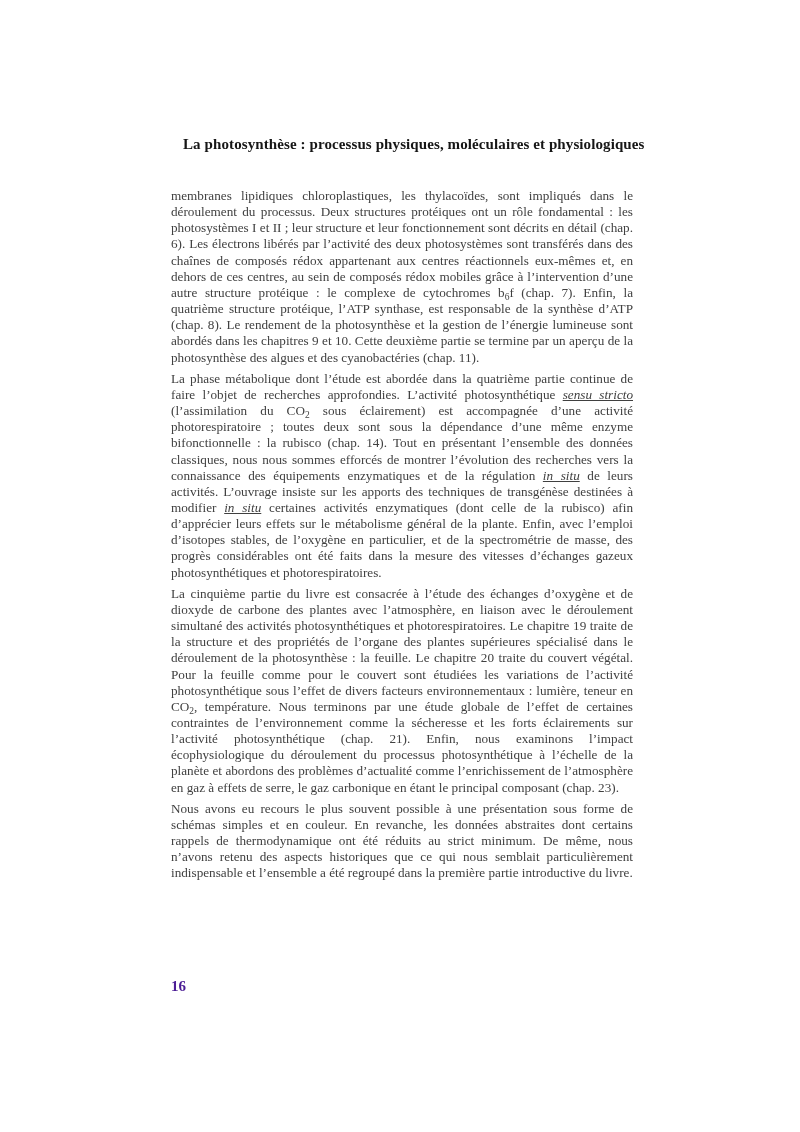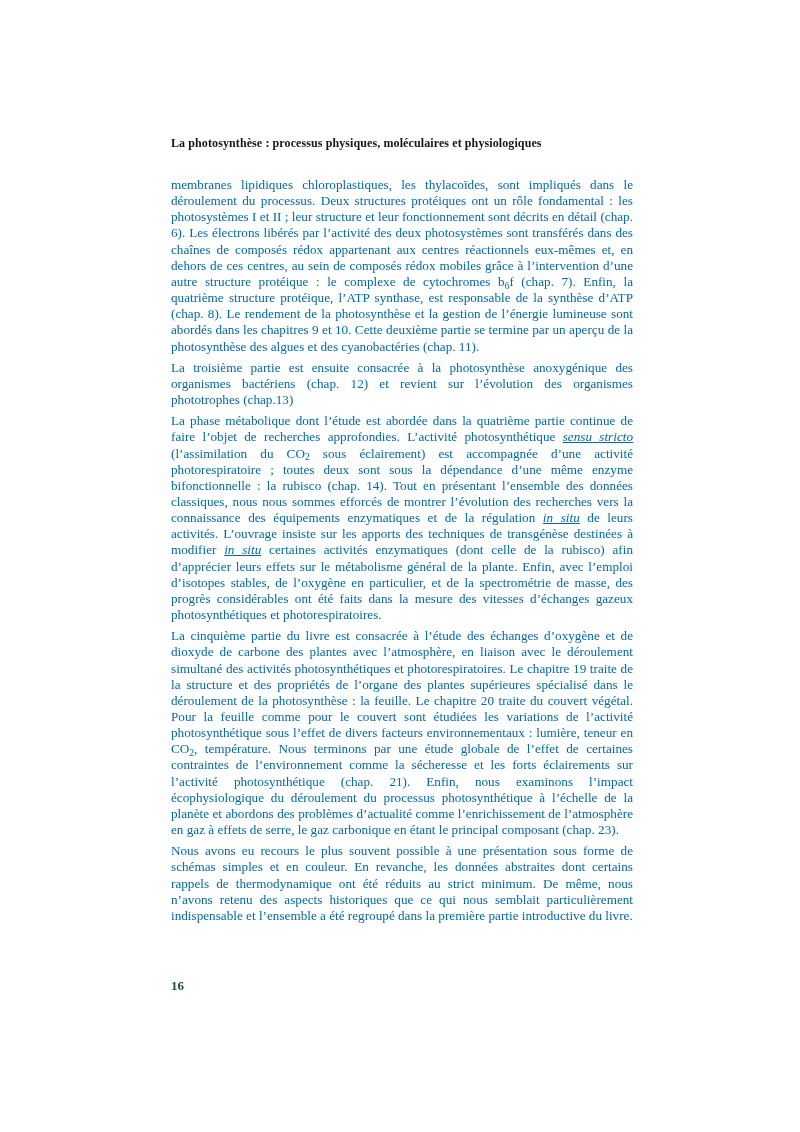--- a/index.html
+++ b/index.html
@@ -11,68 +11,67 @@
     position: relative;
     width: 800px;
     height: 1132px;
     background: #ffffff;
     font-family: "Liberation Serif", "DejaVu Serif", serif;
     color: #161616;
     overflow: hidden;
   }
   .running-head {
     position: absolute;
-    left: 171px;
+    left: 183px;
     top: 136px;
     width: 462px;
-    font-size: 12px;
+    font-size: 15px;
     font-weight: bold;
     letter-spacing: 0.1px;
     color: #161616;
   }
   .body-text {
     position: absolute;
     left: 171px;
-    top: 177px;
+    top: 188px;
     width: 462px;
     font-size: 13.2px;
     line-height: 16.15px;
     text-align: justify;
-    color: #0369a1;
+    color: #404040;
   }
   .para {
     margin: 0 0 5px 0;
     padding: 0;
     text-align: justify;
   }
   .para:last-child { margin-bottom: 12px; }
   .it { font-style: italic; text-decoration: underline; }
   .sb {
     font-size: 0.72em;
     line-height: 0;
     position: relative;
     top: 0.28em;
   }
   .page-number {
     position: absolute;
     left: 171px;
     top: 978px;
-    font-size: 13px;
+    font-size: 15px;
     font-weight: bold;
-    color: #14532d;
+    color: #4c1d95;
   }
 </style>
 </head>
 <body>
 
 <div class="page">
   <div class="running-head">La photosynthèse : processus physiques, moléculaires et physiologiques</div>
 
   <div class="body-text" lang="fr">
       <p class="para"><span>membranes lipidiques chloroplastiques, les thylacoïdes, sont impliqués dans le déroulement du processus. Deux structures protéiques ont un rôle fondamental&nbsp;: les photosystèmes I et II&nbsp;; leur structure et leur fonctionnement sont décrits en détail (chap. 6). Les électrons libérés par l’activité des deux photosystèmes sont transférés dans des chaînes de composés rédox appartenant aux centres réactionnels eux-mêmes et, en dehors de ces centres, au sein de composés rédox mobiles grâce à l’intervention d’une autre structure protéique&nbsp;: le complexe de cytochromes b</span><span class="sb">6</span><span>f (chap. 7). Enfin, la quatrième structure protéique, l’ATP synthase, est responsable de la synthèse d’ATP (chap. 8). Le rendement de la photosynthèse et la gestion de l’énergie lumineuse sont abordés dans les chapitres 9 et 10. Cette deuxième partie se termine par un aperçu de la photosynthèse des algues et des cyanobactéries (chap. 11).</span></p>
-      <p class="para"><span>La troisième partie est ensuite consacrée à la photosynthèse anoxygénique des organismes bactériens (chap. 12) et revient sur l’évolution des organismes phototrophes (chap.13)</span></p>
       <p class="para"><span>La phase métabolique dont l’étude est abordée dans la quatrième partie continue de faire l’objet de recherches approfondies. L’activité photosynthétique </span><span class="it">sensu stricto</span><span> (l’assimilation du CO</span><span class="sb">2</span><span> sous éclairement) est accompagnée d’une activité photorespiratoire&nbsp;; toutes deux sont sous la dépendance d’une même enzyme bifonctionnelle&nbsp;: la rubisco (chap. 14). Tout en présentant l’ensemble des données classiques, nous nous sommes efforcés de montrer l’évolution des recherches vers la connaissance des équipements enzymatiques et de la régulation </span><span class="it">in situ</span><span> de leurs activités. L’ouvrage insiste sur les apports des techniques de transgénèse destinées à modifier </span><span class="it">in situ</span><span> certaines activités enzymatiques (dont celle de la rubisco) afin d’apprécier leurs effets sur le métabolisme général de la plante. Enfin, avec l’emploi d’isotopes stables, de l’oxygène en particulier, et de la spectrométrie de masse, des progrès considérables ont été faits dans la mesure des vitesses d’échanges gazeux photosynthétiques et photorespiratoires.</span></p>
       <p class="para"><span>La cinquième partie du livre est consacrée à l’étude des échanges d’oxygène et de dioxyde de carbone des plantes avec l’atmosphère, en liaison avec le déroulement simultané des activités photosynthétiques et photorespiratoires. Le chapitre 19 traite de la structure et des propriétés de l’organe des plantes supérieures spécialisé dans le déroulement de la photosynthèse&nbsp;: la feuille. Le chapitre 20 traite du couvert végétal. Pour la feuille comme pour le couvert sont étudiées les variations de l’activité photosynthétique sous l’effet de divers facteurs environnementaux&nbsp;: lumière, teneur en CO</span><span class="sb">2</span><span>, température. Nous terminons par une étude globale de l’effet de certaines contraintes de l’environnement comme la sécheresse et les forts éclairements sur l’activité photosynthétique (chap. 21). Enfin, nous examinons l’impact écophysiologique du déroulement du processus photosynthétique à l’échelle de la planète et abordons des problèmes d’actualité comme l’enrichissement de l’atmosphère en gaz à effets de serre, le gaz carbonique en étant le principal composant (chap. 23).</span></p>
       <p class="para"><span>Nous avons eu recours le plus souvent possible à une présentation sous forme de schémas simples et en couleur. En revanche, les données abstraites dont certains rappels de thermodynamique ont été réduits au strict minimum. De même, nous n’avons retenu des aspects historiques que ce qui nous semblait particulièrement indispensable et l’ensemble a été regroupé dans la première partie introductive du livre.</span></p>
     </div>
 
   <div class="page-number">16</div>
 </div>
 
 </body></html>

